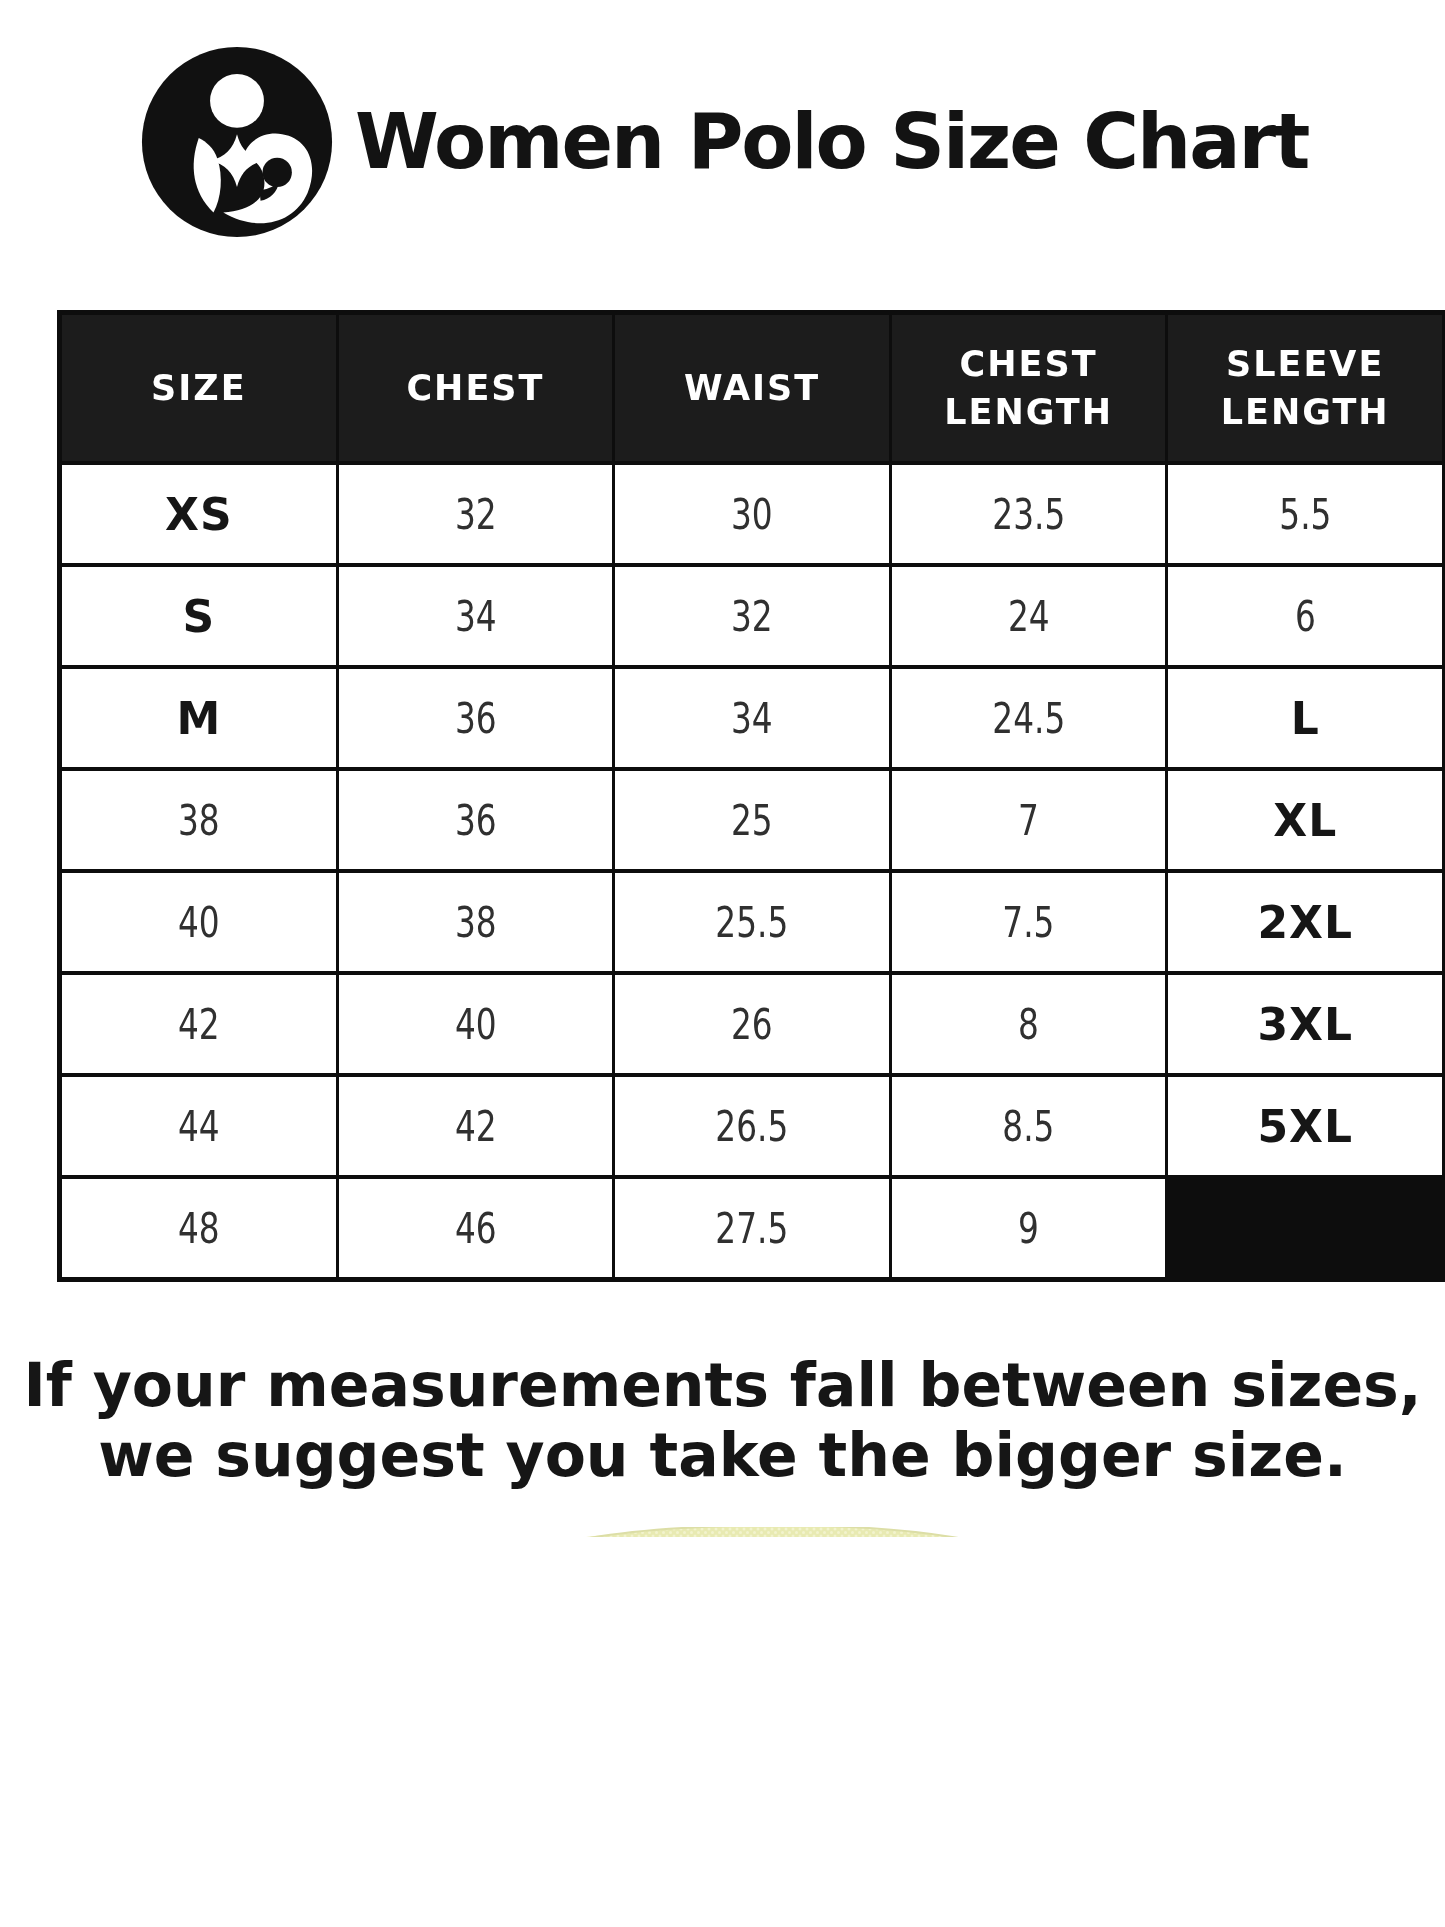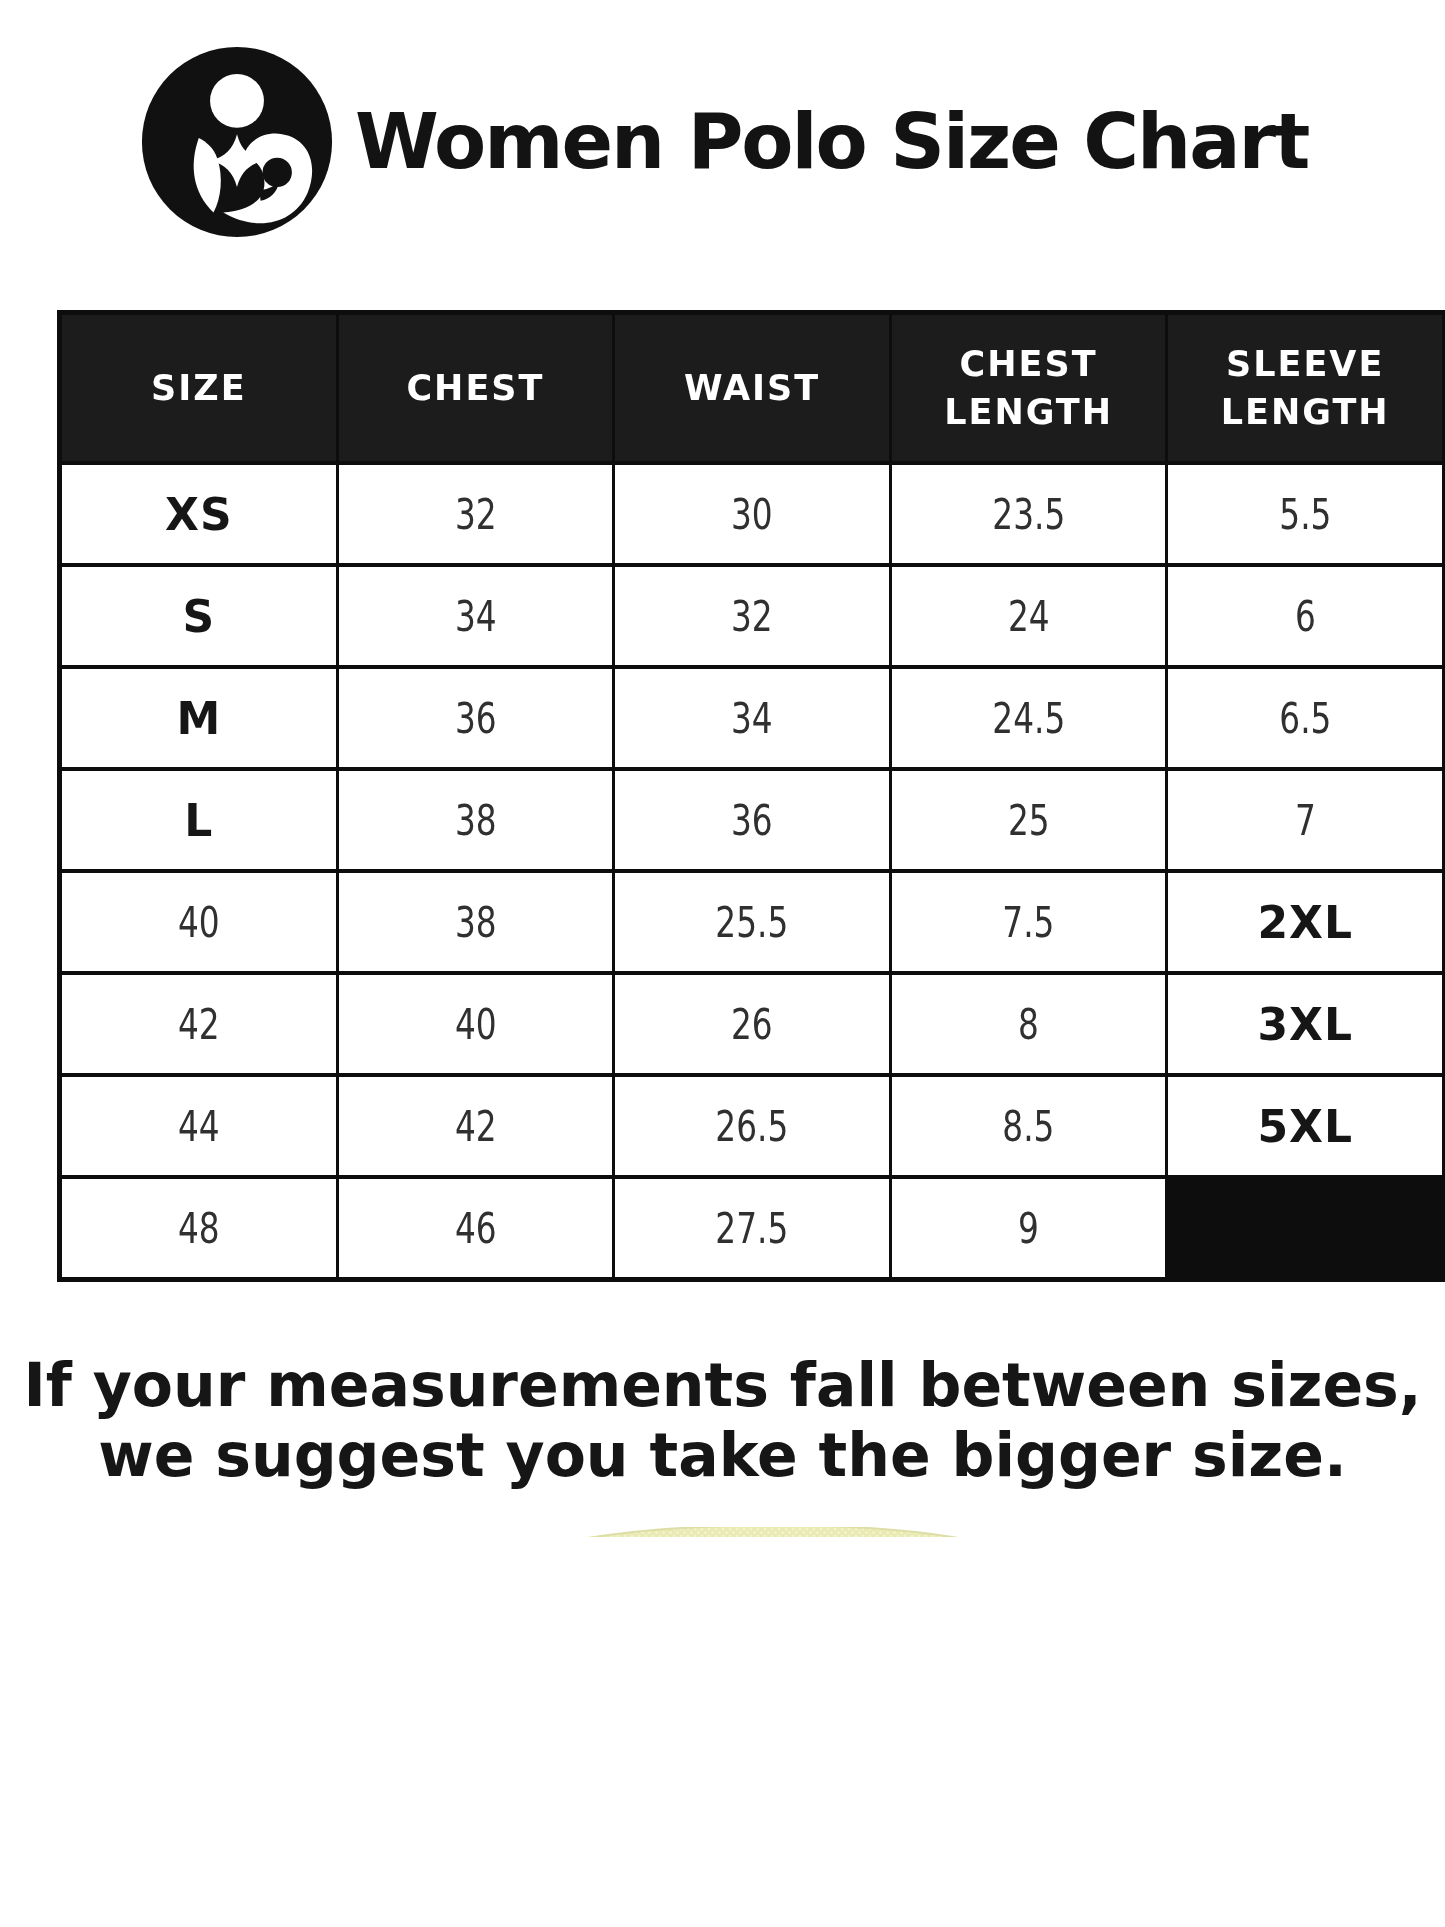--- a/index.html
+++ b/index.html
@@ -138,40 +138,40 @@
       </div>
     <div class="cell body-cell">
         <span class="value">36</span>
       </div>
     <div class="cell body-cell">
         <span class="value">34</span>
       </div>
     <div class="cell body-cell">
         <span class="value">24.5</span>
       </div>
-    <div class="cell body-cell">
-        <span class="value">6.5</span>
-      </div>
 
     <div class="cell body-cell">
         <span class="size-label">L</span>
       </div>
     <div class="cell body-cell">
         <span class="value">38</span>
       </div>
     <div class="cell body-cell">
         <span class="value">36</span>
       </div>
     <div class="cell body-cell">
         <span class="value">25</span>
       </div>
     <div class="cell body-cell">
         <span class="value">7</span>
       </div>
 
+    <div class="cell body-cell">
+        <span class="size-label">XL</span>
+      </div>
     <div class="cell body-cell">
         <span class="value">40</span>
       </div>
     <div class="cell body-cell">
         <span class="value">38</span>
       </div>
     <div class="cell body-cell">
         <span class="value">25.5</span>
       </div>
     <div class="cell body-cell">

